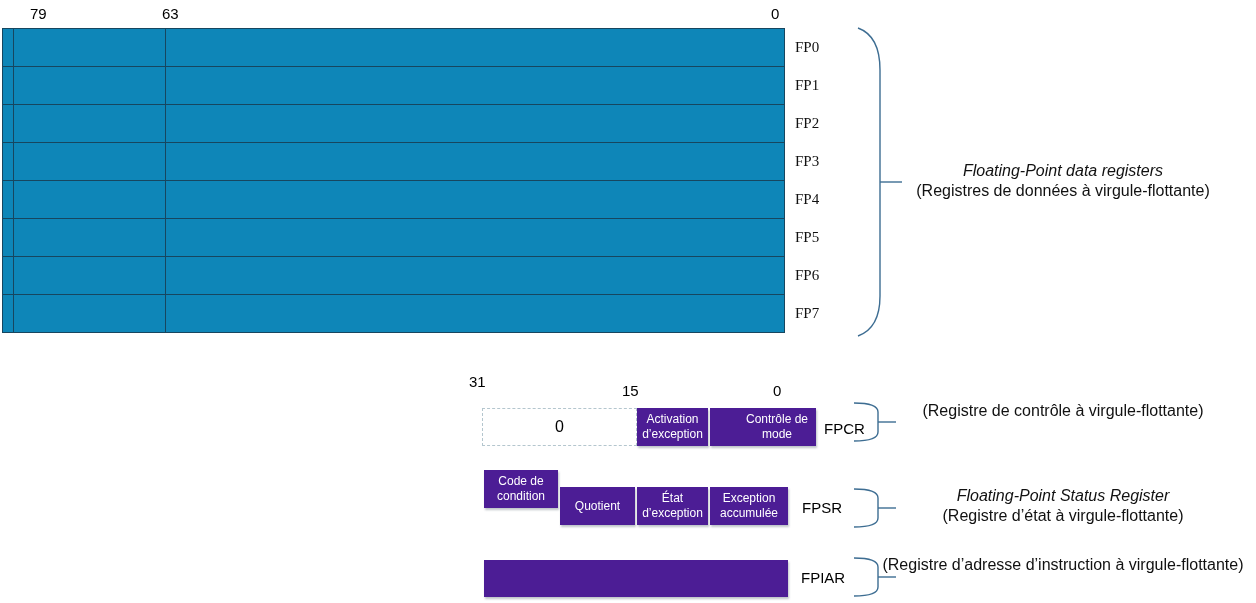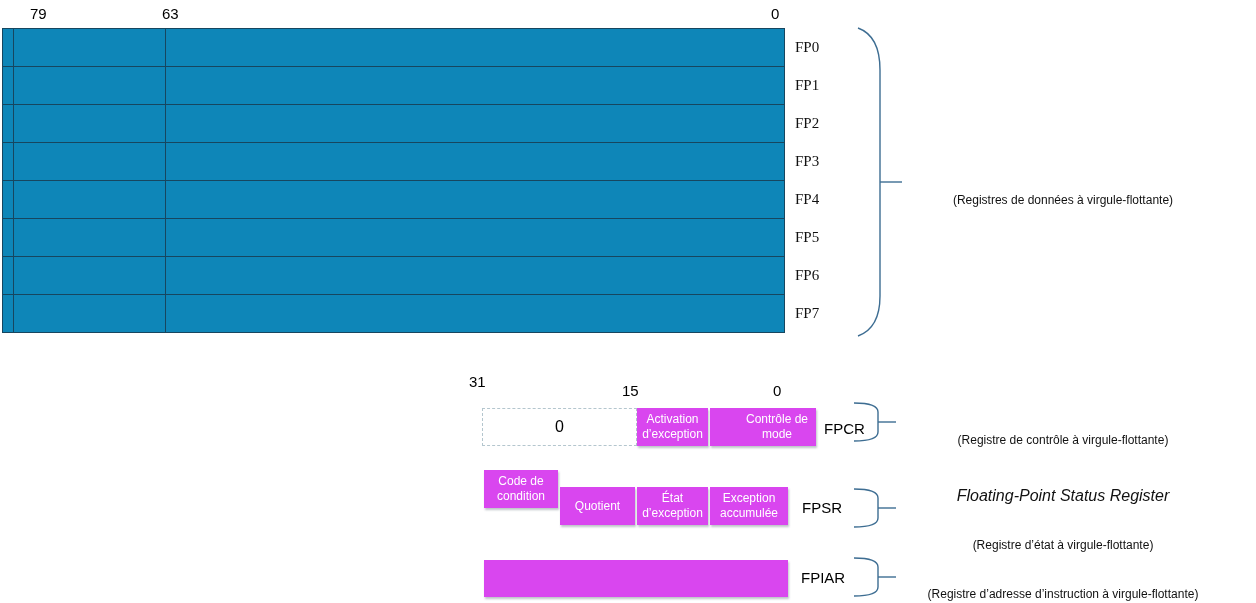--- a/index.html
+++ b/index.html
@@ -24,36 +24,36 @@
   .fp-names {
     position:absolute; left:795px; top:28px; width:45px; height:305px;
     display:flex; flex-direction:column;font-family:Liberation Serif, serif;
   }
   .fp-name { flex:1; display:flex; align-items:center; font-size:15px; }
 
   .bitlabel { position:absolute; font-size:15px; color:#000; }
 
   
   .bluebox {
-    position:absolute; background:#d946ef; color:#fff;
+    position:absolute; background:#4c1d95; color:#fff;
     display:flex; flex-direction:column; align-items:center; justify-content:center;
     text-align:center; font-size:12px; line-height:1.25;
     box-shadow:1px 2px 2px rgba(110,125,135,0.45);
   }
   .dashedbox {
     position:absolute; background:#ffffff; border:1px dashed #b4c6ce;
     display:flex; align-items:center; justify-content:center;
     font-size:16px; color:#000;
   }
   .reglabel { position:absolute; font-size:15px; color:#000; }
 
   
   .caption { position:absolute; text-align:center; white-space:nowrap; }
   .caption .en { font-style:italic; font-size:16px; line-height:20px; }
-  .caption .fr { font-size:12px; line-height:20px;margin-top:29px; }
+  .caption .fr { font-size:16px; line-height:20px; }
 
   .brace { position:absolute; }
   .brace path { fill:none; stroke:#3d6d92; stroke-width:1.4; }
 </style>
 </head>
 <body>
 
 <div class="stage">
 
   <span class="bitlabel" style="left:14px; top:5px;margin-left:16px;">79</span>
@@ -112,20 +112,21 @@
     <div class="fp-name">FP5</div>
     <div class="fp-name">FP6</div>
     <div class="fp-name">FP7</div>
   </div>
 
   <svg class="brace" style="left:850px; top:26px;" width="54" height="314" viewBox="0 0 54 314">
     <path d="M 8 2 Q 30 10 30 44 L 30 270 Q 30 302 8 310"></path>
     <path d="M 30 156 L 52 156"></path>
   </svg>
   <div class="caption" style="left:870px; top:161px; width:386px;">
+    <div class="en">Floating-Point data registers</div>
     <div class="fr">(Registres de données à virgule-flottante)</div>
   </div>
 
   <span class="bitlabel" style="left:469px; top:373px;">31</span>
   <span class="bitlabel" style="left:622px; top:382px;">15</span>
   <span class="bitlabel" style="left:773px; top:382px;">0</span>
 
   <div class="dashedbox" style="left:482px; top:408px; width:153px; height:36px;">0</div>
   <div class="bluebox" style="left:637px; top:408px; width:71px; height:38px;">
     <div>Activation</div>

